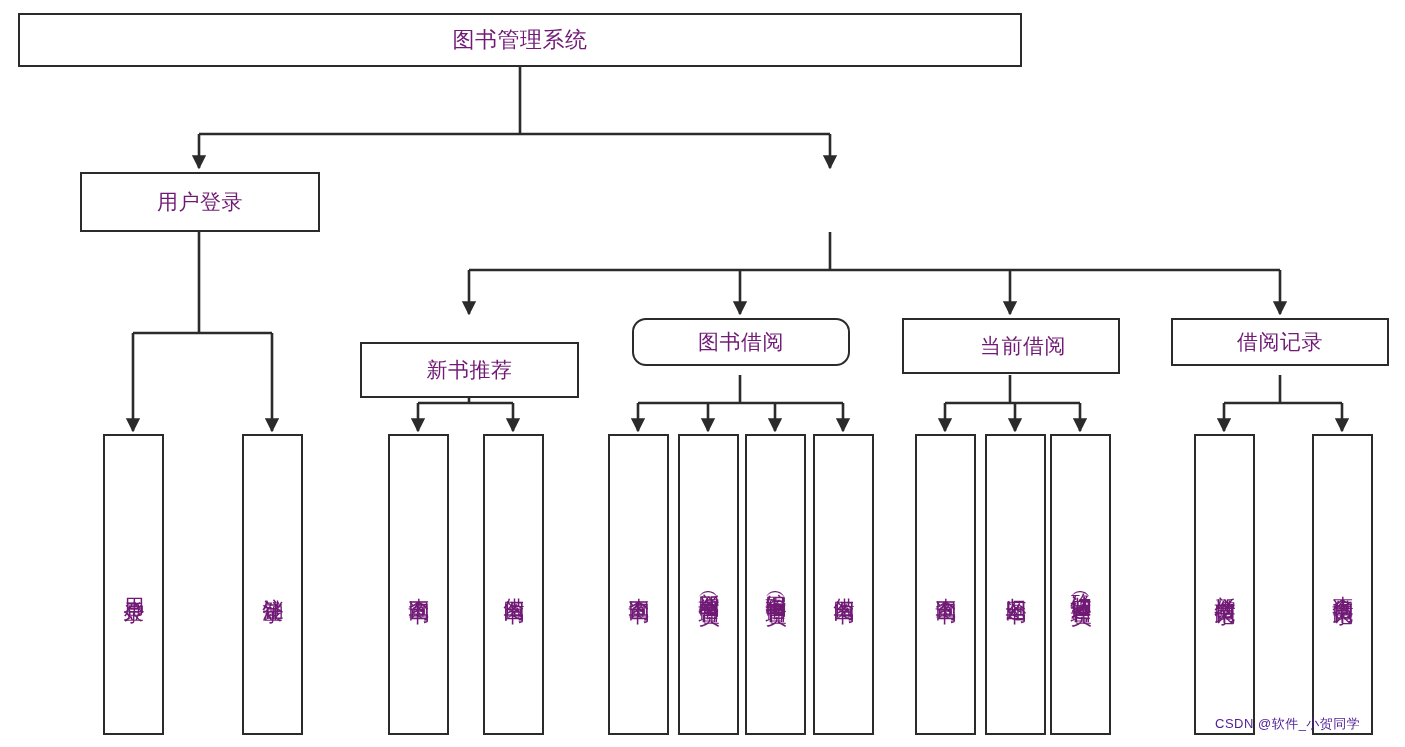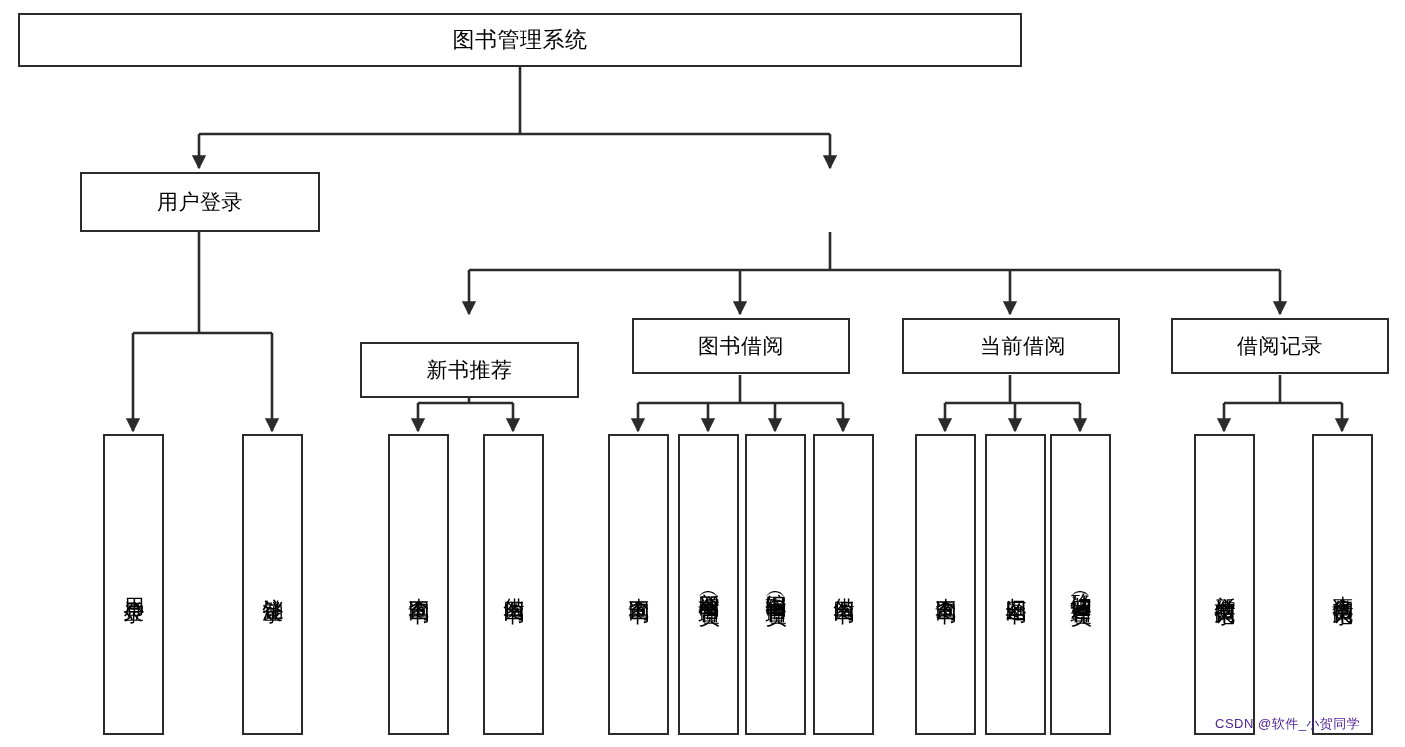--- a/index.html
+++ b/index.html
@@ -30,21 +30,21 @@
     box-sizing: border-box;
     border: 2px solid #2b2b2b;
     background: #ffffff;
     display: flex;
     align-items: center;
     justify-content: center;
     color: #3a3a3a;
     z-index: 2;
   }
   .node .lbl {
-    color: #000000;
+    color: #701a75;
     line-height: 1.02;
     text-align: center;
     white-space: pre;
   }
   .node.horiz .lbl {
     font-size: 21px;
     letter-spacing: 0.5px;
   }
   .node.root .lbl {
     font-size: 22px;
@@ -131,27 +131,27 @@
     <span class="lbl">图书管理系统</span>
   </div>
 
   <div class="node horiz" style="left:80px; top:172px; width:240px; height:60px;">
     <span class="lbl">用户登录</span>
   </div>
 
   <div class="node horiz" style="left:360px; top:318px; width:219px; height:56px;margin-top:24px;">
     <span class="lbl">新书推荐</span>
   </div>
-  <div class="node horiz" style="left:632px; top:318px; width:218px; height:56px;">
+  <div class="node horiz" style="left:632px; top:318px; width:218px; height:48px;border-radius:14px;">
     <span class="lbl">图书借阅</span>
   </div>
   <div class="node horiz" style="left:902px; top:318px; width:218px; height:56px;padding-left:24px;">
     <span class="lbl">当前借阅</span>
   </div>
-  <div class="node horiz" style="left:1171px; top:318px; width:218px; height:56px;">
+  <div class="node horiz" style="left:1171px; top:318px; width:218px; height:48px;">
     <span class="lbl">借阅记录</span>
   </div>
 
   <div class="node vert" style="left:103px; top:434px; width:61px; height:301px;">
     <span class="lbl">用户登录</span>
   </div>
   <div class="node vert" style="left:242px; top:434px; width:61px; height:301px;">
     <span class="lbl">注销登录</span>
   </div>
 

